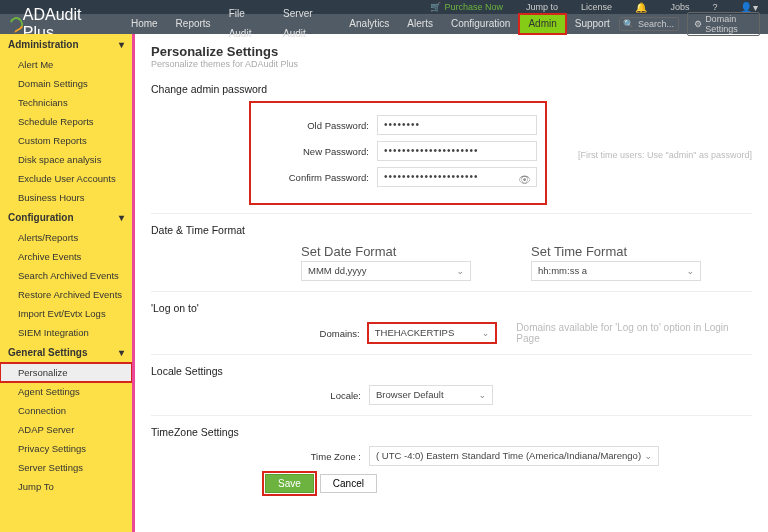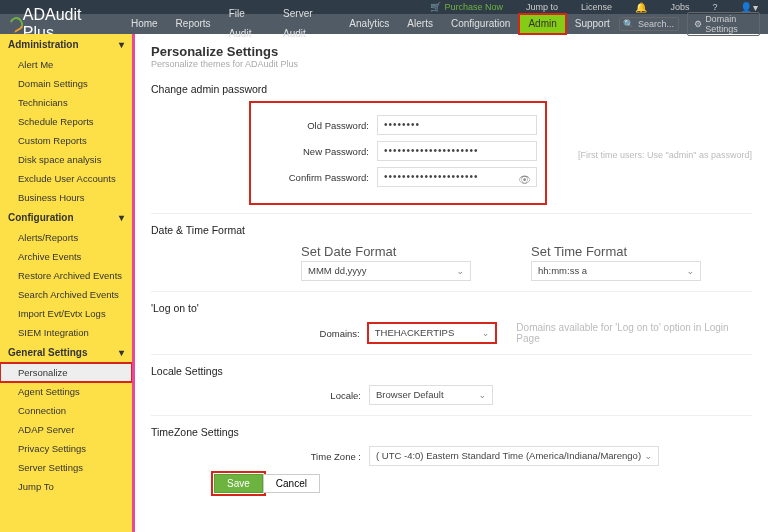--- a/index.html
+++ b/index.html
@@ -30,21 +30,21 @@
 .pw-block { outline:2px solid #d6261c; padding:6px 8px 10px; display:inline-block; margin-left:100px; position:relative;}
 .form-row { display:flex; align-items:center; margin:6px 0; }
 .form-row label { width:110px; text-align:right; margin-right:8px; color:#333; font-size:9.5px;}
 .input-like { width:160px; height:20px; border:1px solid #ddd; background:#fff; padding:0 6px; line-height:18px; font-size:10px; color:#444; letter-spacing:1px; position:relative;}
 .hint { color:#bbb; font-size:9px; margin-left:8px; position:absolute; left:435px; top:116px; }
 .sel { width:170px; height:20px; border:1px solid #ddd; background:#fff; padding:0 6px; line-height:18px; font-size:9.5px; color:#444; display:flex; justify-content:space-between; align-items:flex-start; cursor:pointer;}
 .caret-d { color:#888; font-size:9px; }
 .dt-grid { display:flex; gap:60px; margin-left:150px;}
 .dt-col label { display:block; font-size:13px; color:#555; margin-bottom:2px;}
 .hl-domain { outline:2px solid #d6261c; outline-offset:-1px;}
-.btns { margin-left:63px; display:flex; margin-top:8px;}
+.btns { margin-left:114px; display:flex; gap:6px; margin-top:8px;}
 .btn { padding:3px 12px; border:1px solid #ccc; background:#fff; font-size:10px; cursor:pointer; }
 .btn.save { background:#6cb33f; color:#fff; border-color:#5aa030; outline:2px solid #d6261c; outline-offset:1px;}
 .center-col { margin-left:100px; }
 .eye { position:absolute; right:4px; top:3px; color:#888; font-size:10px;}
 </style>
 </head>
 <body>
 
 <div class="topbar">
   <span class="cart">🛒 <span>Purchase Now</span></span>
@@ -95,22 +95,22 @@
     <div class="sb-item">Custom Reports</div>
     <div class="sb-item">Disk space analysis</div>
     <div class="sb-item">Exclude User Accounts</div>
     <div class="sb-item">Business Hours</div>
     <div class="sb-head">
         <span>Configuration</span>
         <span class="caret">▾</span>
       </div>
     <div class="sb-item">Alerts/Reports</div>
     <div class="sb-item">Archive Events</div>
+    <div class="sb-item">Search Archived Events</div>
     <div class="sb-item">Restore Archived Events</div>
-    <div class="sb-item">Search Archived Events</div>
     <div class="sb-item">Import Evt/Evtx Logs</div>
     <div class="sb-item">SIEM Integration</div>
     <div class="sb-head">
         <span>General Settings</span>
         <span class="caret">▾</span>
       </div>
     <div class="sb-item hl">Personalize</div>
     <div class="sb-item">Agent Settings</div>
     <div class="sb-item">Connection</div>
     <div class="sb-item">ADAP Server</div>

